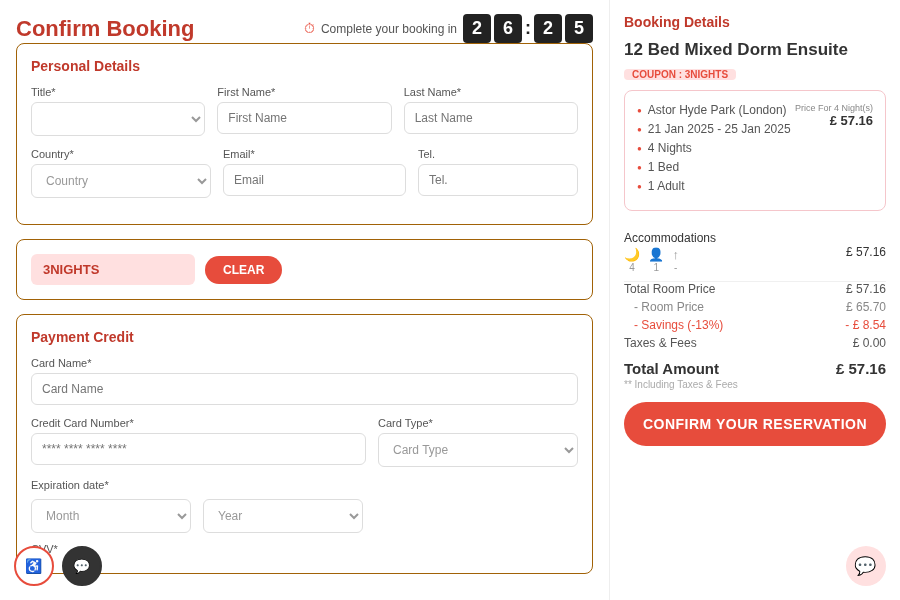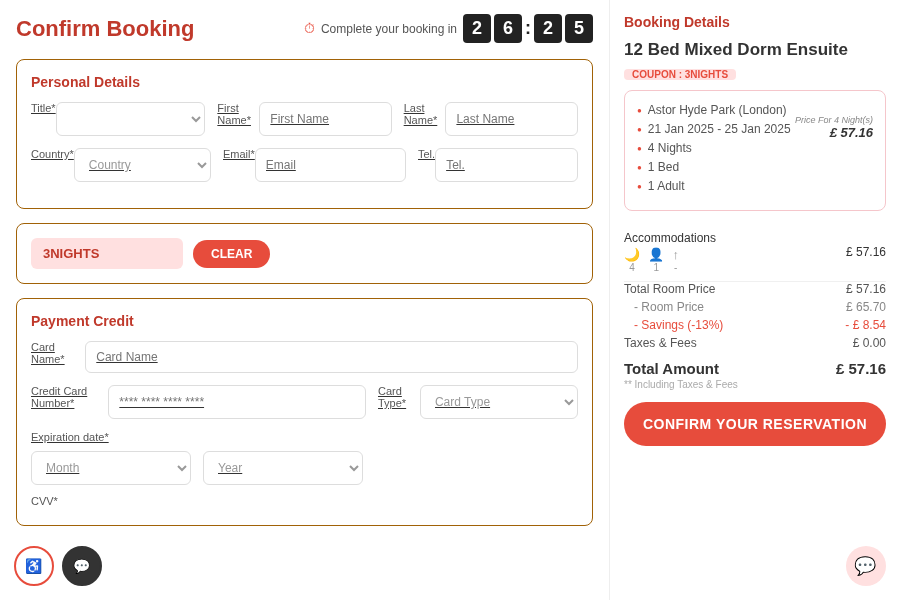--- a/index.html
+++ b/index.html
@@ -18,21 +18,20 @@
     .left-panel {
       flex: 1;
       padding: 14px 16px;
       border-right: 1px solid #eee;
       overflow-y: auto;
     }
     .header-row {
       display: flex;
       align-items: center;
       justify-content: space-between;
-      margin-bottom: 16px;
     }
     .page-title {
       font-size: 22px;
       font-weight: bold;
       color: #c0392b;
     }
     .timer-section {
       display: flex;
       align-items: center;
       gap: 6px;
@@ -76,22 +75,22 @@
       color: #c0392b;
       margin-bottom: 12px;
     }
     .form-row {
       display: flex;
       gap: 12px;
       margin-bottom: 12px;
     }
     .form-group {
       display: flex;
+      flex-direction: column;
       flex: 1;
-      text-decoration: underline;
     }
     .form-group label {
       font-size: 11px;
       color: #555;
       margin-bottom: 4px;
     }
     .form-group input,
     .form-group select {
       border: 1px solid #ddd;
       border-radius: 6px;
@@ -109,21 +108,21 @@
       gap: 10px;
     }
     .coupon-input {
       background: #ffe0e0;
       border: none;
       border-radius: 6px;
       padding: 8px 12px;
       font-size: 13px;
       color: #c0392b;
       font-weight: bold;
-      width: 152px;
+      width: 164px;
     }
     .clear-btn {
       background: #e74c3c;
       color: #fff;
       border: none;
       border-radius: 20px;
       padding: 7px 18px;
       font-size: 12px;
       cursor: pointer;
       font-weight: bold;
@@ -205,24 +204,23 @@
       font-size: 12px;
       color: #555;
     }
     .detail-dot {
       color: #e74c3c;
       font-size: 8px;
       margin-top: 3px;
     }
     .price-badge {
       position: absolute;
-      top: 24px;
+      top: 12px;
       right: 12px;
       text-align: right;
-      font-style: italic;
     }
     .price-label {
       font-size: 9px;
       color: #888;
     }
     .price-val {
       font-size: 13px;
       font-weight: bold;
       color: #333;
     }

